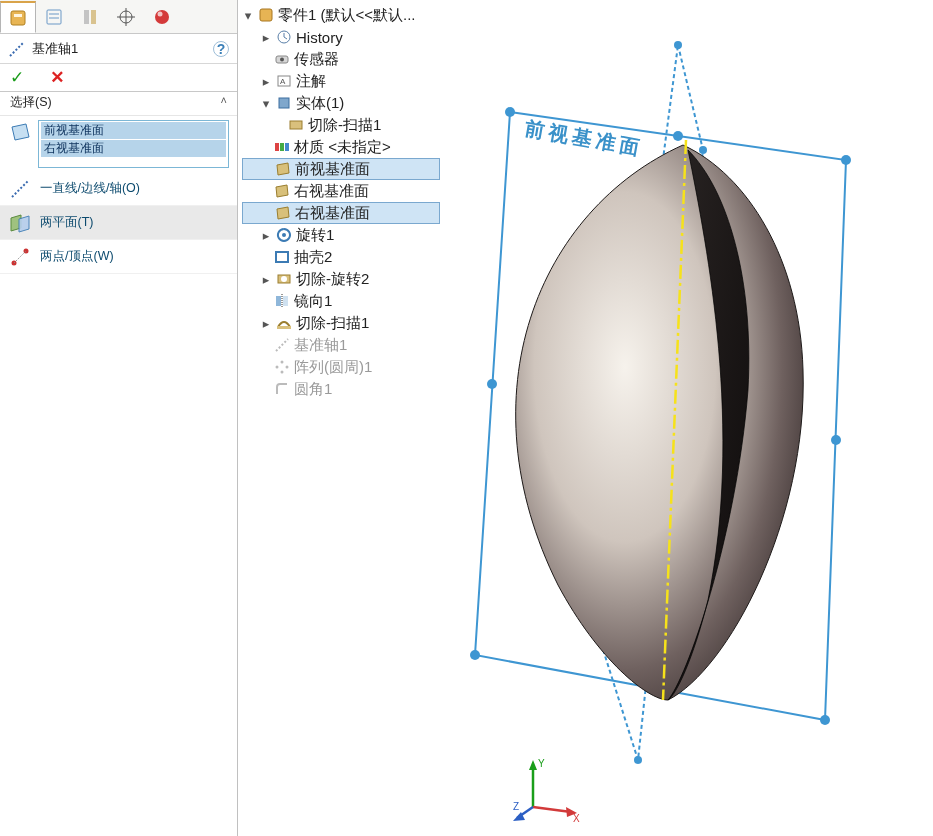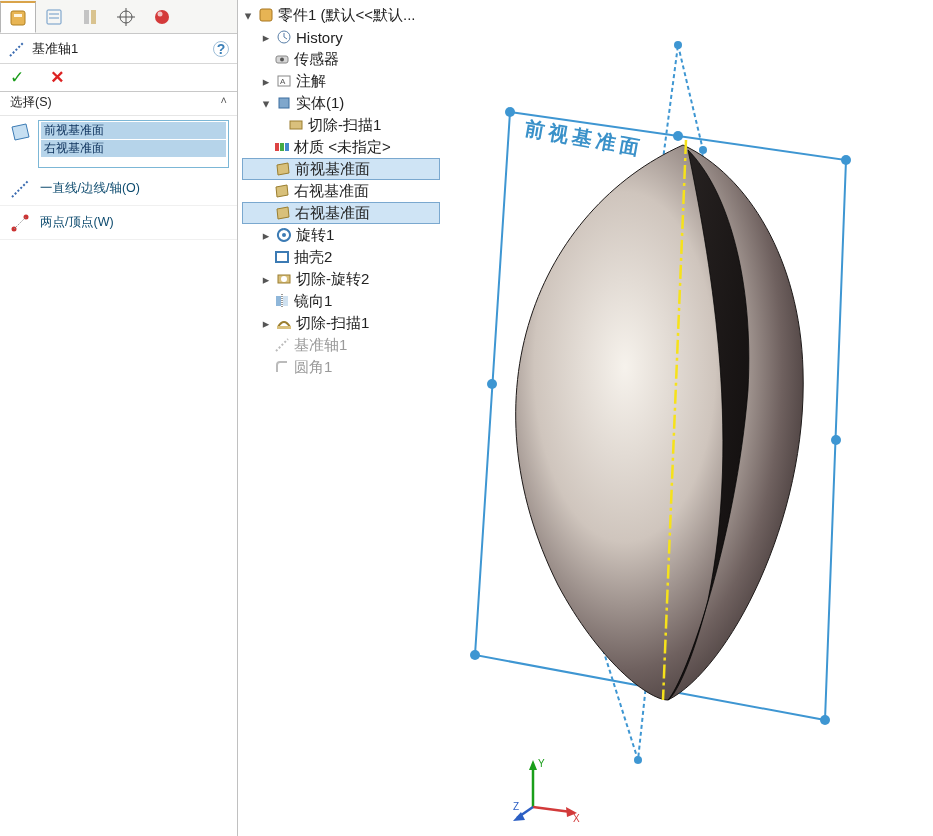--- a/index.html
+++ b/index.html
@@ -145,20 +145,29 @@
 
     <div class="opt-row">
       <div class="opt-icon">
         <svg width="22" height="22">
             <line x1="3" y1="19" x2="19" y2="3" stroke="#3a6bb0" stroke-width="2" stroke-dasharray="2 2"></line>
           </svg>
       </div>
       <span class="opt-label">一直线/边线/轴(O)</span>
     </div>
 
+    <div class="opt-row active">
+      <div class="opt-icon">
+        <svg width="22" height="22">
+          <polygon points="2,6 12,3 12,16 2,19" fill="#9fc27f" stroke="#5a8b3e"></polygon>
+          <polygon points="10,7 20,4 20,17 10,20" fill="#b6ceed" stroke="#3c7bb4" opacity="0.9"></polygon>
+        </svg>
+      </div>
+      <span class="opt-label">两平面(T)</span>
+    </div>
 
     <div class="opt-row">
       <div class="opt-icon">
         <svg width="22" height="22">
           <circle cx="5" cy="17" r="2.5" fill="#c33"></circle>
             <circle cx="17" cy="5" r="2.5" fill="#c33"></circle>
           <line x1="5" y1="17" x2="17" y2="5" stroke="#888" stroke-dasharray="1.5 1.5"></line>
         </svg>
       </div>
       <span class="opt-label">两点/顶点(W)</span>
@@ -342,20 +351,32 @@
     <div class="row">
       <span class="pad" style="width:28px"></span>
       <span class="ic">
         <svg width="16" height="16">
             <line x1="2" y1="14" x2="14" y2="2" stroke="#bbb" stroke-width="2" stroke-dasharray="2 2"></line>
           </svg>
       </span>
       <span class="lbl dim">基准轴1</span>
     </div>
 
+    <div class="row">
+      <span class="pad" style="width:28px"></span>
+      <span class="ic">
+        <svg width="16" height="16">
+          <circle cx="8" cy="3" r="1.5" fill="#bbb"></circle>
+            <circle cx="13" cy="8" r="1.5" fill="#bbb"></circle>
+          <circle cx="8" cy="13" r="1.5" fill="#bbb"></circle>
+            <circle cx="3" cy="8" r="1.5" fill="#bbb"></circle>
+        </svg>
+      </span>
+      <span class="lbl dim">阵列(圆周)1</span>
+    </div>
 
     <div class="row">
       <span class="pad" style="width:28px"></span>
       <span class="ic">
         <svg width="16" height="16">
             <path d="M3 13 L3 6 Q3 3 6 3 L13 3" fill="none" stroke="#bbb" stroke-width="2"></path>
           </svg>
       </span>
       <span class="lbl dim">圆角1</span>
     </div>

